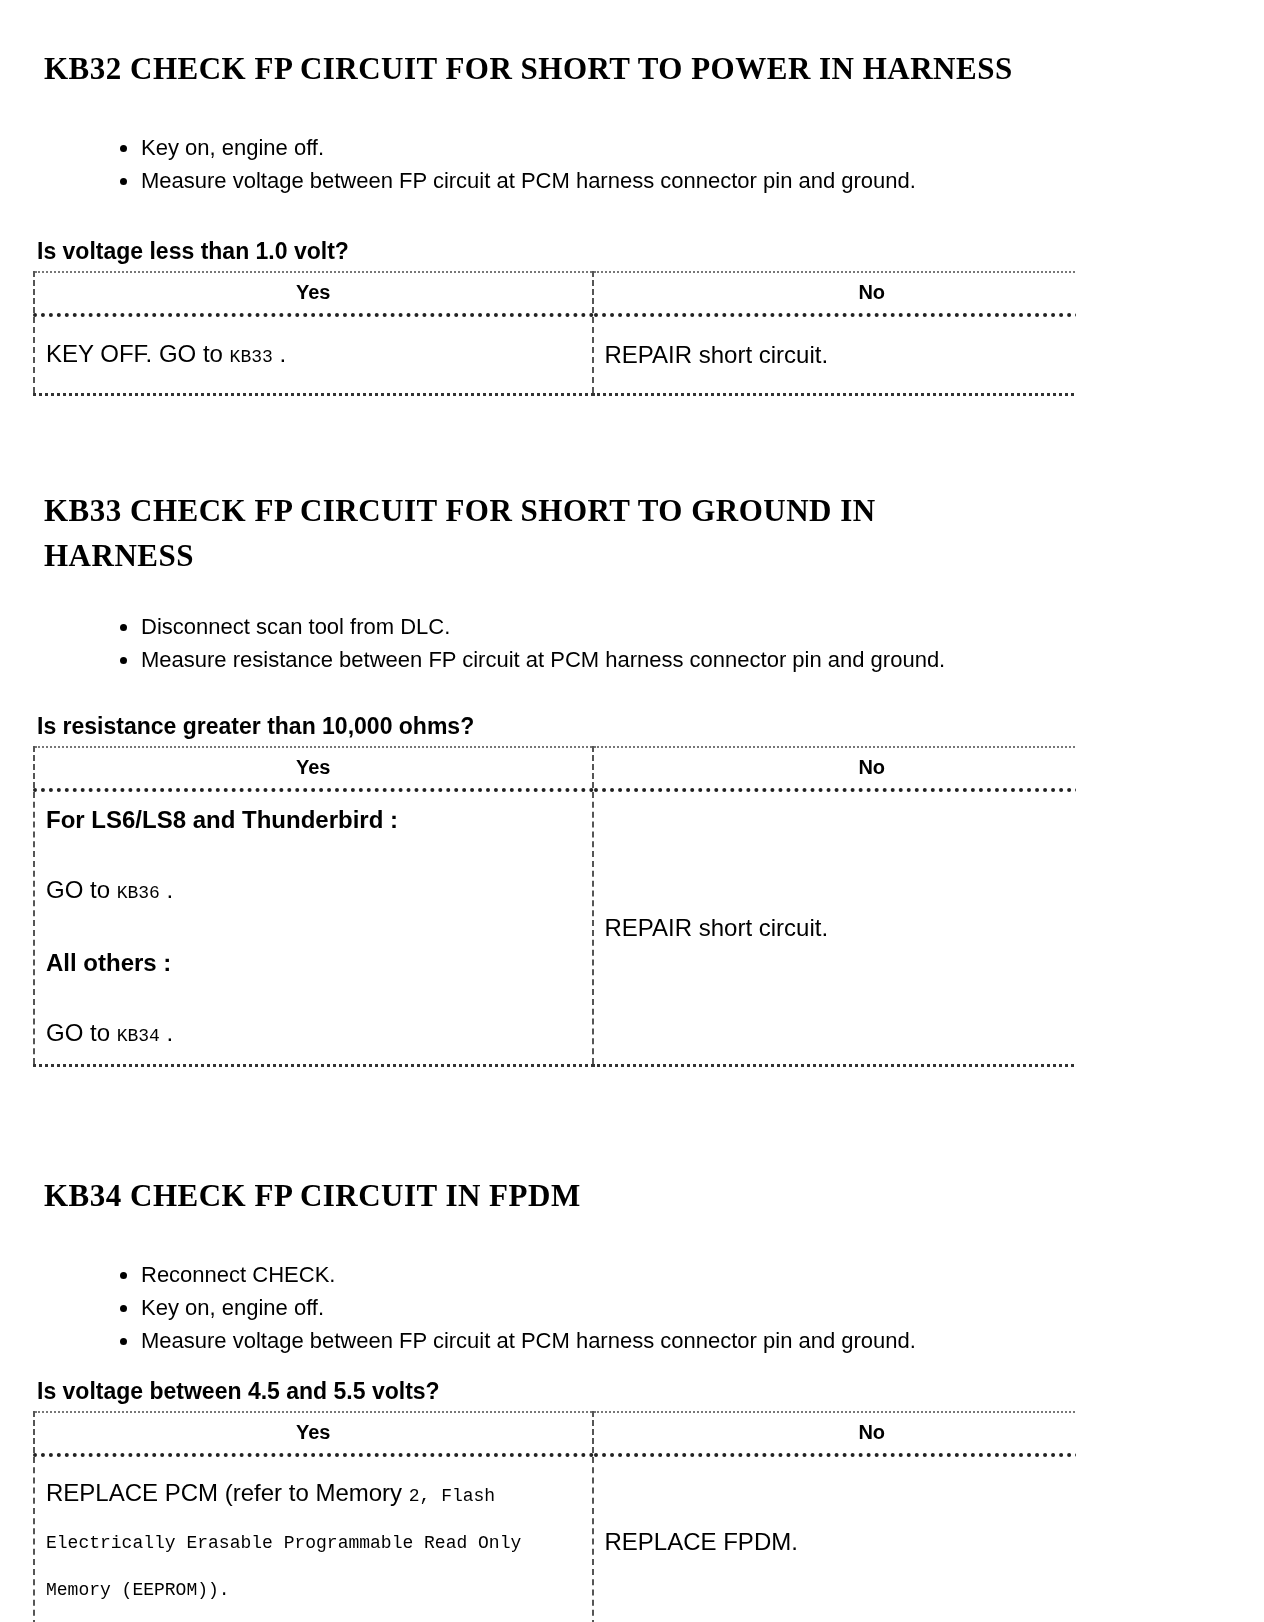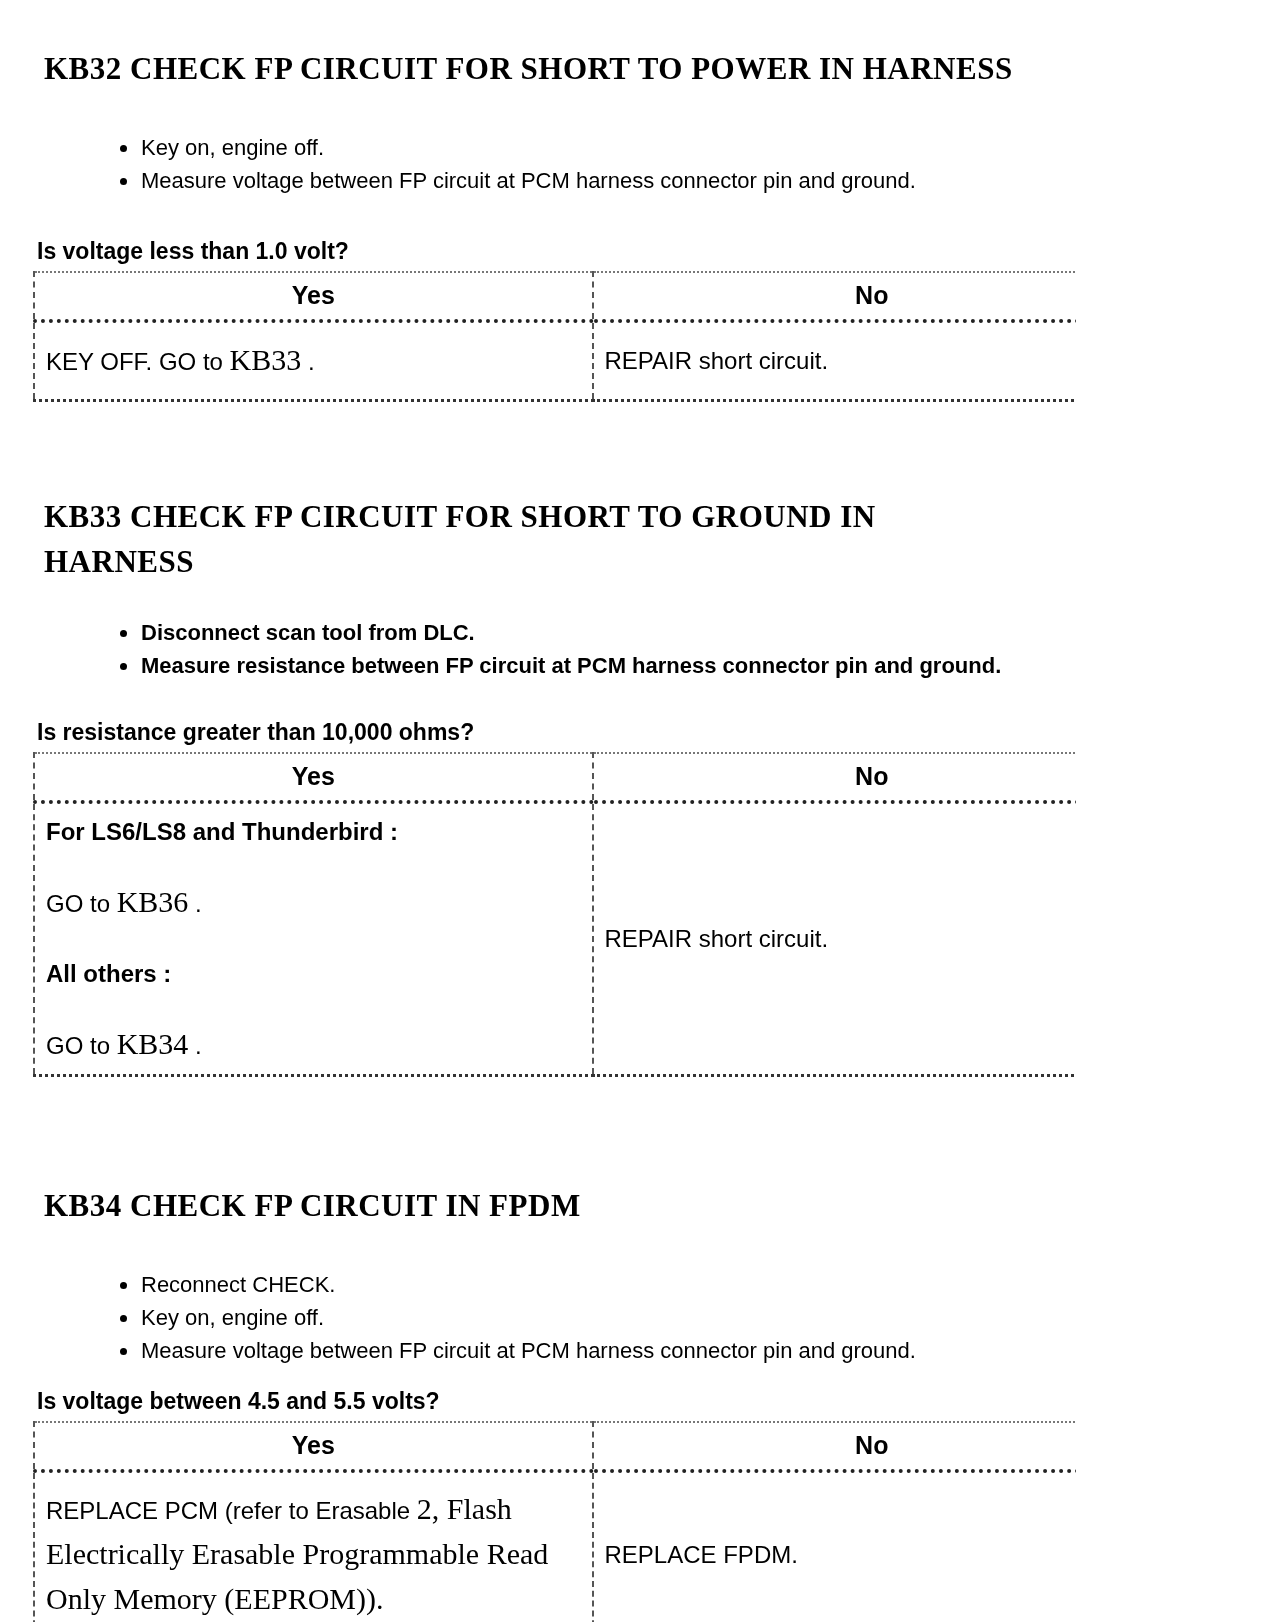--- a/index.html
+++ b/index.html
@@ -41,56 +41,56 @@
   }
 
   .question {
     font-weight: bold;
     font-size: 23px;
     line-height: 26px;
     margin: 44px 0 7px 4px;
   }
   .sec-kb33 .question { margin-top: 40px; }
   .sec-kb34 .question { margin-top: 24px; }
-  .sec-kb33 ul.steps { margin-top: 36px; font-weight: bold; }
+  .sec-kb33 ul.steps { margin-top: 36px; }
   .sec-kb34 ul.steps { margin-top: 44px; }
 
   table.decision {
     width: 1119px;
     table-layout: fixed;
     border-collapse: collapse;
     border: 2px dashed #555;
     border-top: 2px dotted #777;
     border-bottom: 3px dotted #333;
   }
   table.decision th, table.decision td { width: 50%; }
   table.decision th + th, table.decision td + td { border-left: 2px dashed #555; }
   table.decision thead th {
-    font-size: 25px;
+    font-size: 20px;
     font-weight: bold;
     text-align: center;
     padding: 8px 0 9px 0;
     border-bottom: 4px dotted #222;
   }
   table.decision tbody td {
     font-size: 24px;
     line-height: 28px;
     vertical-align: middle;
     padding: 12px 10px 12px 11px;
   }
   table.decision.t-kb32 tbody td { height: 52px; }
   table.decision.t-kb33 tbody td { padding-top: 14px; padding-bottom: 14px; }
 
   .cell-p { margin: 0 0 42px 0; }
   .cell-p:last-child { margin-bottom: 0; }
   .b { font-weight: bold; }
 
   .ref {
-    font-family: Liberation Serif, serif;
-    font-size: 30px;
+    font-family: Liberation Mono, monospace;
+    font-size: 18px;
   }
 
   .t-kb34 tbody td.yes-cell p {
     margin: 0;
     max-width: 505px;
     line-height: 43px;
     padding: 2px 0;
   }
 </style>
 </head>
@@ -162,21 +162,21 @@
     <table class="decision t-kb34">
       <thead>
         <tr>
           <th>Yes</th>
           <th>No</th>
         </tr>
       </thead>
       <tbody>
         <tr>
           <td class="yes-cell">
-            <p><span>REPLACE PCM (refer to Erasable </span><span class="ref">2, Flash Electrically Erasable Programmable Read Only Memory (EEPROM)).</span></p>
+            <p><span>REPLACE PCM (refer to Memory </span><span class="ref">2, Flash Electrically Erasable Programmable Read Only Memory (EEPROM)).</span></p>
           </td>
           <td class="no-cell">REPLACE FPDM.</td>
         </tr>
       </tbody>
     </table>
   </section>
 
 </div>
 
 </body></html>

